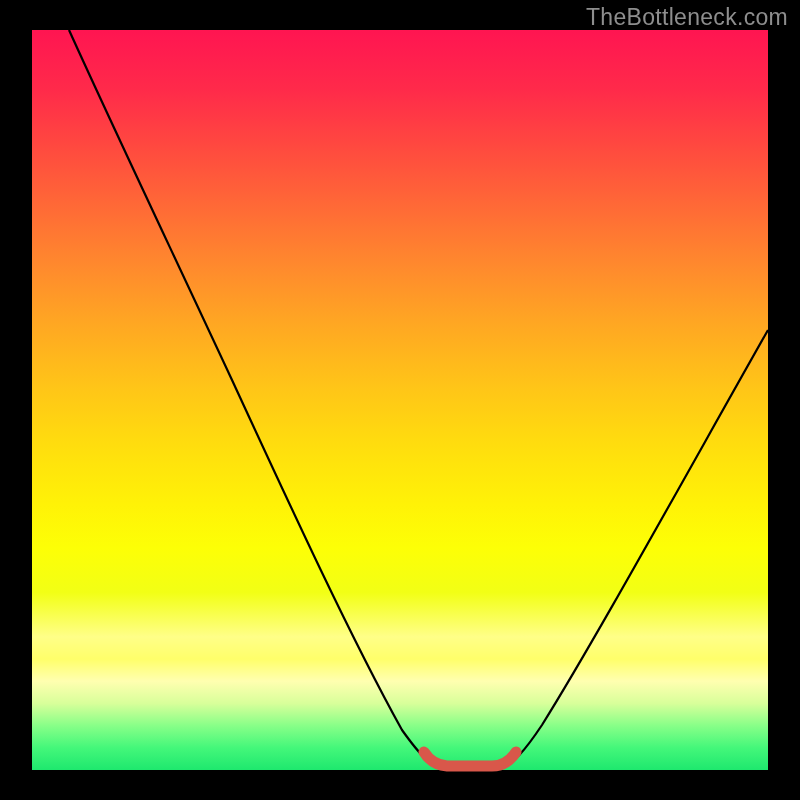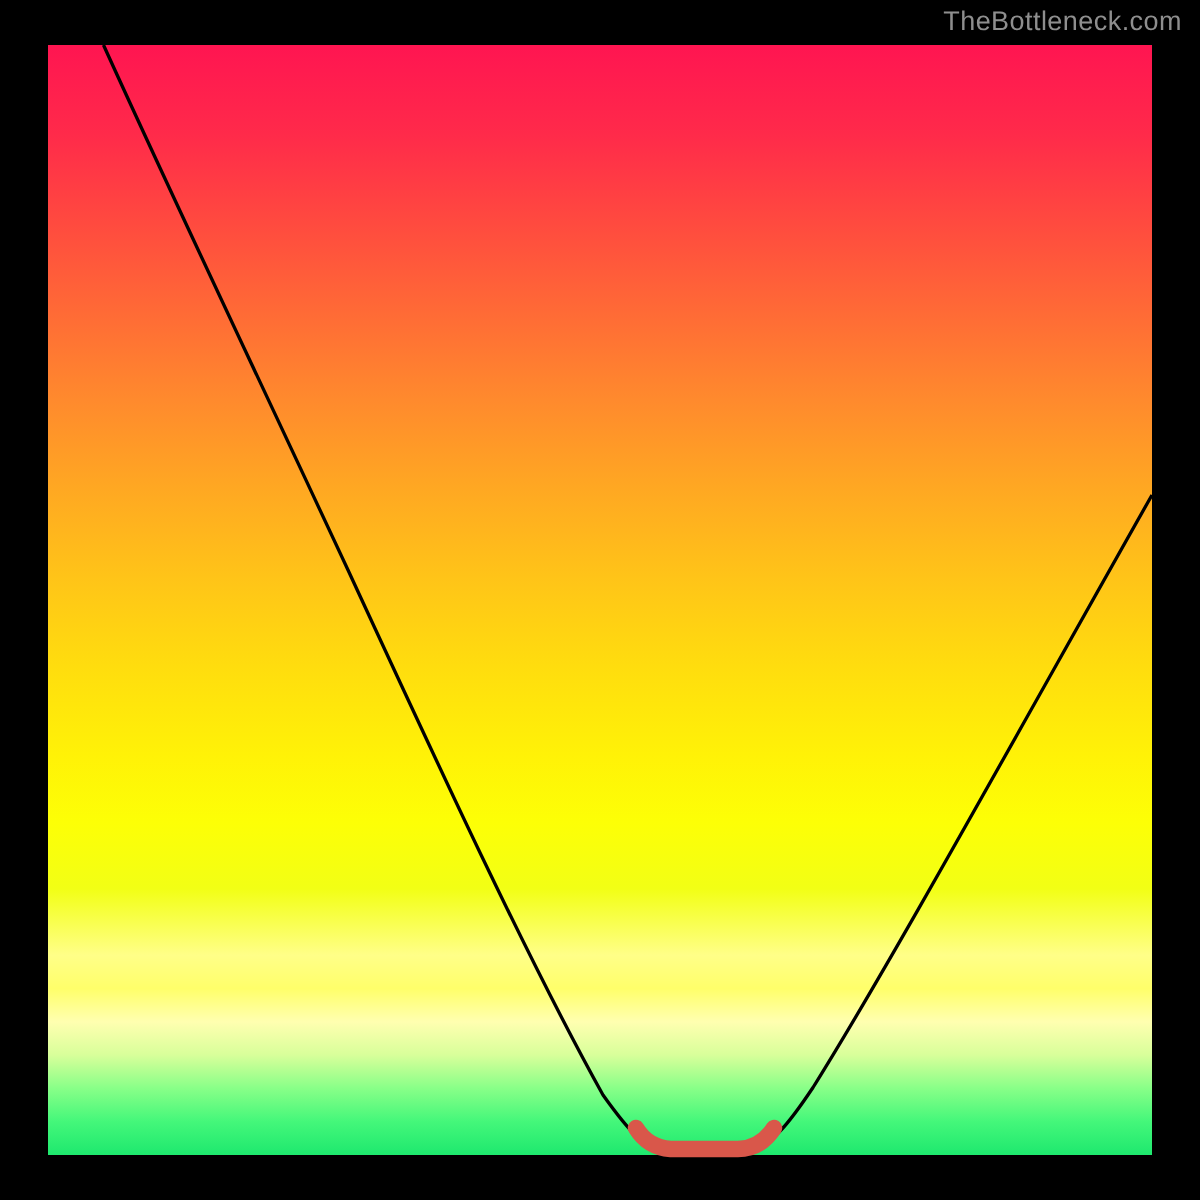--- a/index.html
+++ b/index.html
@@ -15,21 +15,21 @@
     position: relative;
     width: 800px;
     height: 800px;
     background: #000;
   }
   .watermark {
     position: absolute;
     top: 4px;
     right: 12px;
     color: #8e8e8e;
-    font-size: 18px;
+    font-size: 23px;
     font-weight: 500;
     letter-spacing: 0.3px;
     z-index: 5;
   }
   .plot-area {
     position: absolute;
     left: 32px;
     top: 30px;
     width: 736px;
     height: 740px;

